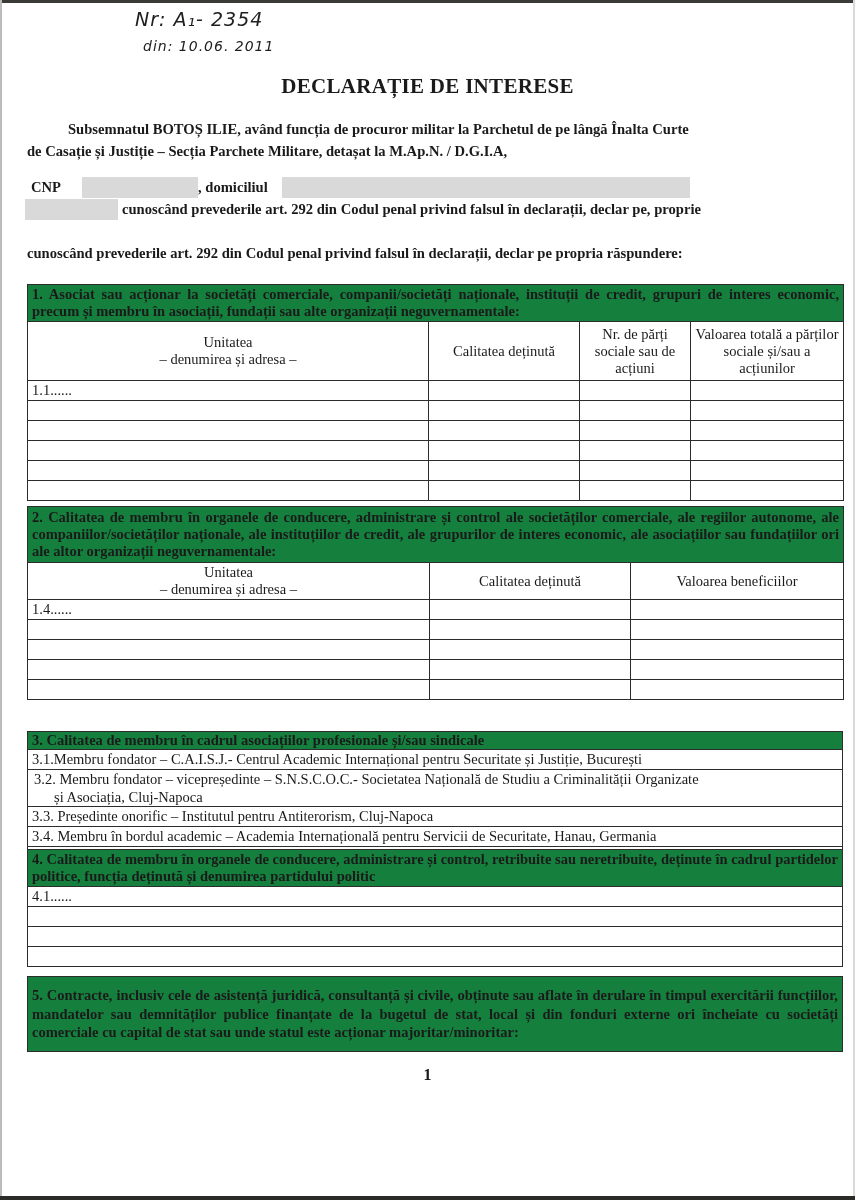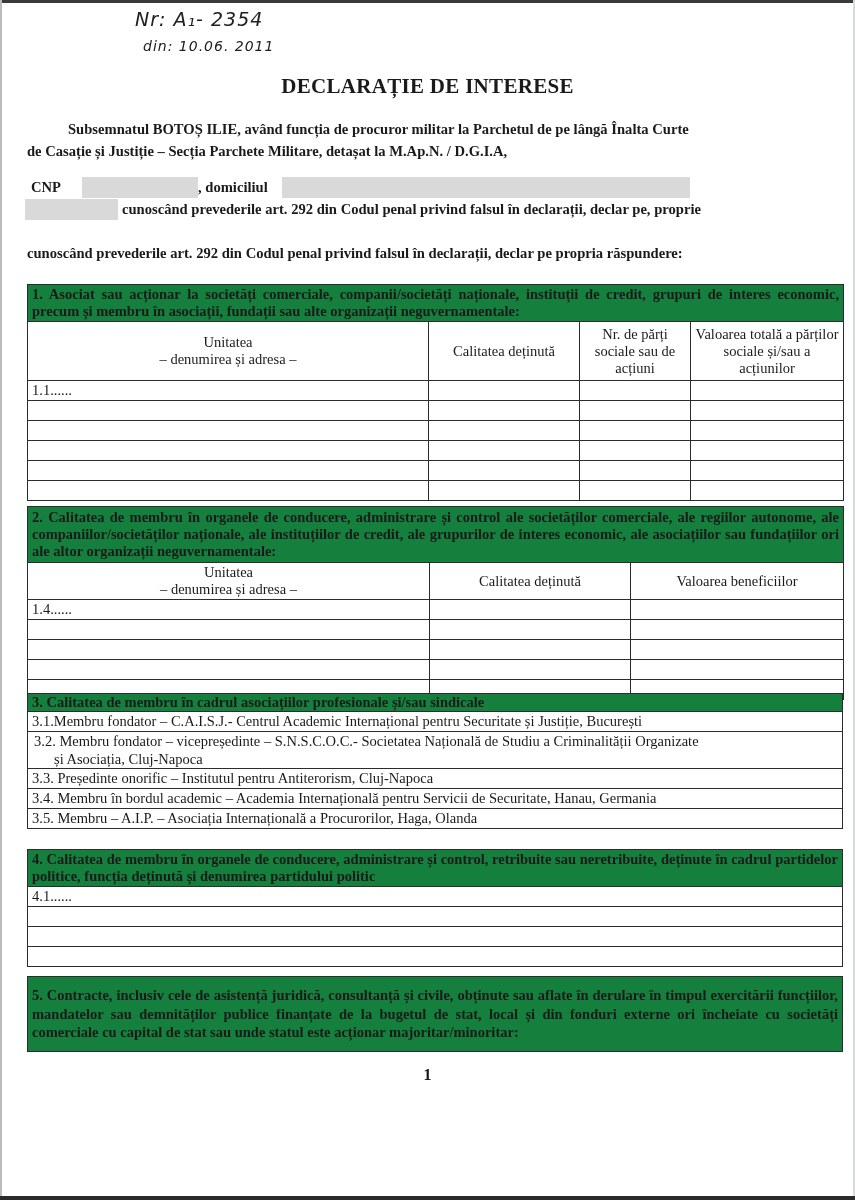--- a/index.html
+++ b/index.html
@@ -152,21 +152,21 @@
         <td class="cell"></td>
       </tr>
   <tr>
         <td class="cell"></td>
         <td class="cell"></td>
         <td class="cell"></td>
       </tr>
 </tbody>
   </table>
 
-<table class="sec" style="top:693px;">
+<table class="sec" style="top:731px;">
   <tbody>
       <tr>
         <td class="shade" style="height:17px;">3. Calitatea de membru în cadrul asociațiilor profesionale și/sau sindicale</td>
       </tr>
   <tr>
         <td class="item">3.1.Membru fondator – C.A.I.S.J.- Centrul Academic Internațional pentru Securitate și Justiție, București</td>
       </tr>
   <tr>
         <td class="item wrap">
     <span>3.2. Membru fondator – vicepreședinte – S.N.S.C.O.C.- Societatea Națională de Studiu a  Criminalității Organizate</span><br><span class="indent">și Asociația, Cluj-Napoca</span>

